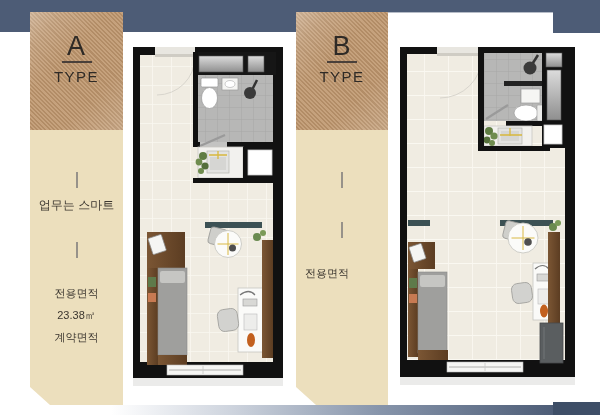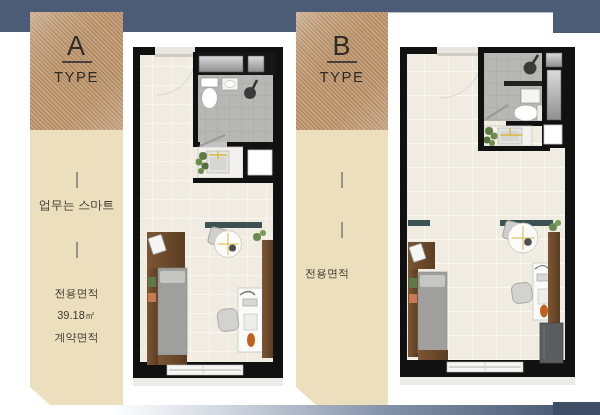--- a/index.html
+++ b/index.html
@@ -61,21 +61,21 @@
       <div class="type-label">TYPE</div>
     </div>
     <div class="panel-body">
       <div class="tick"></div>
       <div class="tagline">
         <div>업무는 스마트</div>
       </div>
       <div class="tick tick2"></div>
       <div class="area area-center">
         <div>전용면적</div>
-        <div>39.18㎡</div>
+        <div>23.38㎡</div>
         <div>계약면적</div>
       </div>
     </div>
   </div>
 
   <div class="plan" style="left:133px;">
     <svg width="150" height="331" viewBox="0 0 150 331">
       <defs>
         <pattern id="a_tile" width="19" height="19" patternUnits="userSpaceOnUse">
           <rect width="19" height="19" fill="#f0ece2"></rect>

